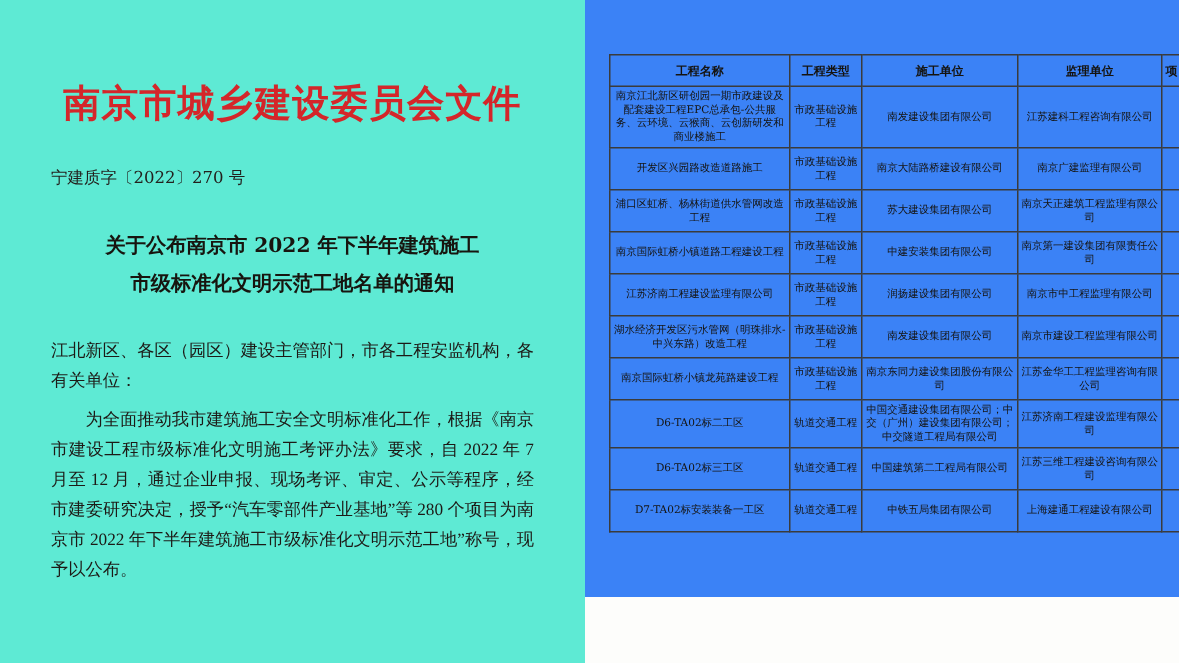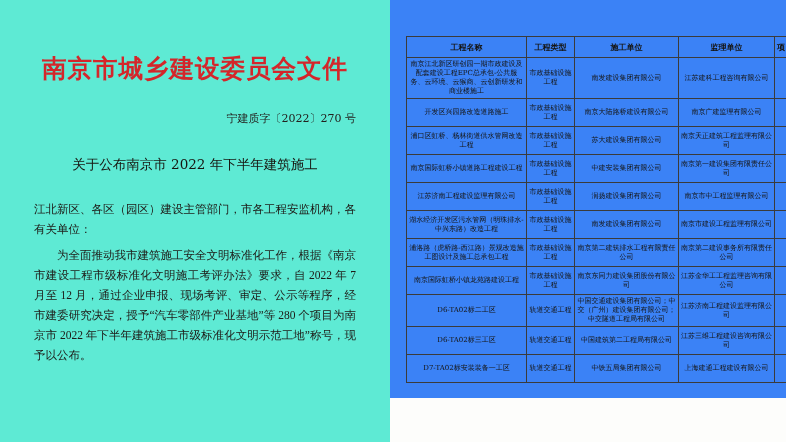--- a/index.html
+++ b/index.html
@@ -34,30 +34,30 @@
     font-weight: bold;
     font-size: 25px;
     letter-spacing: 1px;
     text-align: center;
     margin-top: 24px;
     font-family: "DejaVu Serif", serif;
     white-space: nowrap;
     transform: scaleX(0.98);
   }
   .doc-number {
-    text-align: right;
+    text-align: left;
     font-size: 11px;
     color: #23201d;
     margin-top: 26px;
     font-family: "DejaVu Serif", serif;
   }
   .doc-subject {
     text-align: center;
     font-size: 13.5px;
-    font-weight: normal;
+    font-weight: bold;
     color: #17150f;
     margin-top: 26px;
     line-height: 25px;
     font-family: "DejaVu Serif", serif;
   }
   .doc-body {
     margin-top: 22px;
     font-size: 11.5px;
     color: #1d1a16;
     line-height: 20px;
@@ -126,20 +126,21 @@
 </head>
 <body>
 
 <div class="page">
 
   <div class="doc-left">
     <div class="doc-title">南京市城乡建设委员会文件</div>
     <div class="doc-number">宁建质字〔2022〕270 号</div>
     <div class="doc-subject">
       <div>关于公布南京市 2022 年下半年建筑施工</div>
+      <div>市级标准化文明示范工地名单的通知</div>
     </div>
     <div class="doc-body">
       <p>江北新区、各区（园区）建设主管部门，市各工程安监机构，各有关单位：</p>
       <p class="indent">为全面推动我市建筑施工安全文明标准化工作，根据《南京市建设工程市级标准化文明施工考评办法》要求，自 2022 年 7 月至 12 月，通过企业申报、现场考评、审定、公示等程序，经市建委研究决定，授予“汽车零部件产业基地”等 280 个项目为南京市 2022 年下半年建筑施工市级标准化文明示范工地”称号，现予以公布。</p>
     </div>
   </div>
 
   <div class="doc-right">
     <div class="tbl-wrap">
       <table class="listing">
@@ -196,27 +197,20 @@
               <td></td>
             </tr>
             <tr class="row">
               <td>湖水经济开发区污水管网（明珠排水-中兴东路）改造工程</td>
               <td>市政基础设施工程</td>
               <td>南发建设集团有限公司</td>
               <td>南京市建设工程监理有限公司</td>
               <td></td>
             </tr>
             <tr class="row">
-              <td>浦洛路（虎桥路-西江路）景观改造施工图设计及施工总承包工程</td>
-              <td>市政基础设施工程</td>
-              <td>南京第二建筑排水工程有限责任公司</td>
-              <td>南京第二建设事务所有限责任公司</td>
-              <td></td>
-            </tr>
-            <tr class="row">
               <td>南京国际虹桥小镇龙苑路建设工程</td>
               <td>市政基础设施工程</td>
               <td>南京东同力建设集团股份有限公司</td>
               <td>江苏金华工工程监理咨询有限公司</td>
               <td></td>
             </tr>
             <tr class="row">
               <td>D6-TA02标二工区</td>
               <td>轨道交通工程</td>
               <td>中国交通建设集团有限公司；中交（广州）建设集团有限公司；中交隧道工程局有限公司</td>

